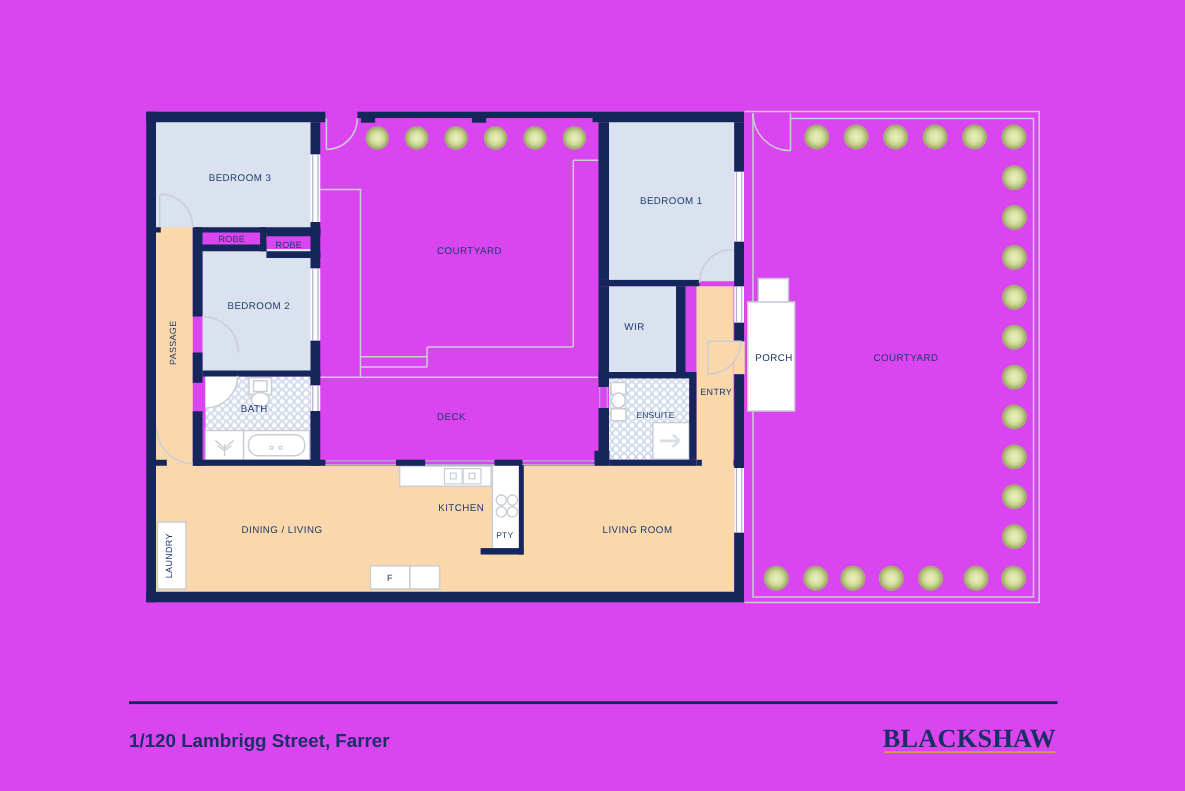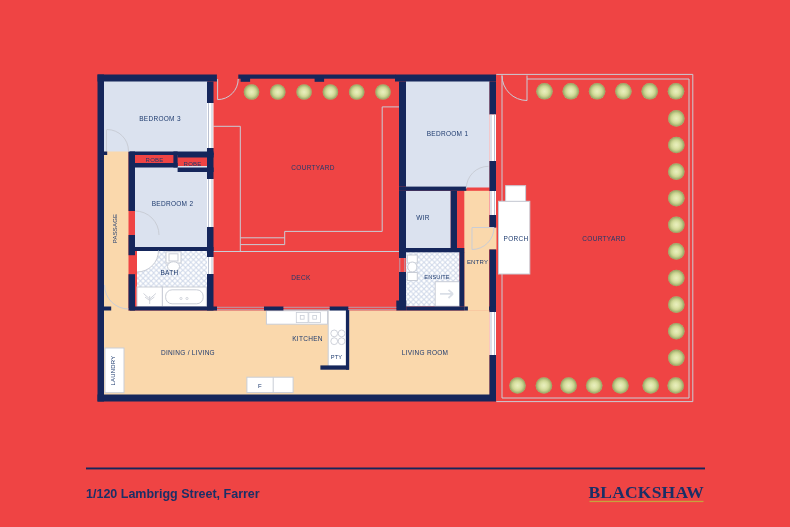--- a/index.html
+++ b/index.html
@@ -1,16 +1,16 @@
 <!DOCTYPE html>
 <html><head>
 <meta charset="utf-8">
 <style>
   html,body{margin:0;padding:0;background:#ffffff;}
-  .page{position:relative;width:790px;height:527px;background:#ef4444;font-family:"Liberation Sans",sans-serif;}
+  .page{position:relative;width:790px;height:527px;background:#d946ef;font-family:"Liberation Sans",sans-serif;}
   svg{position:absolute;left:0;top:0;}
   .lbl{fill:#1d3a6e;font-family:"Liberation Sans",sans-serif;font-size:6.5px;letter-spacing:0.3px;}
   .sm{font-size:6px;letter-spacing:0.2px;}
   .xs{font-size:5.7px;letter-spacing:0.1px;}
 </style>
 </head>
 <body>
 <div class="page">
 <svg width="790" height="527" viewBox="0 0 790 527">
 <defs>

